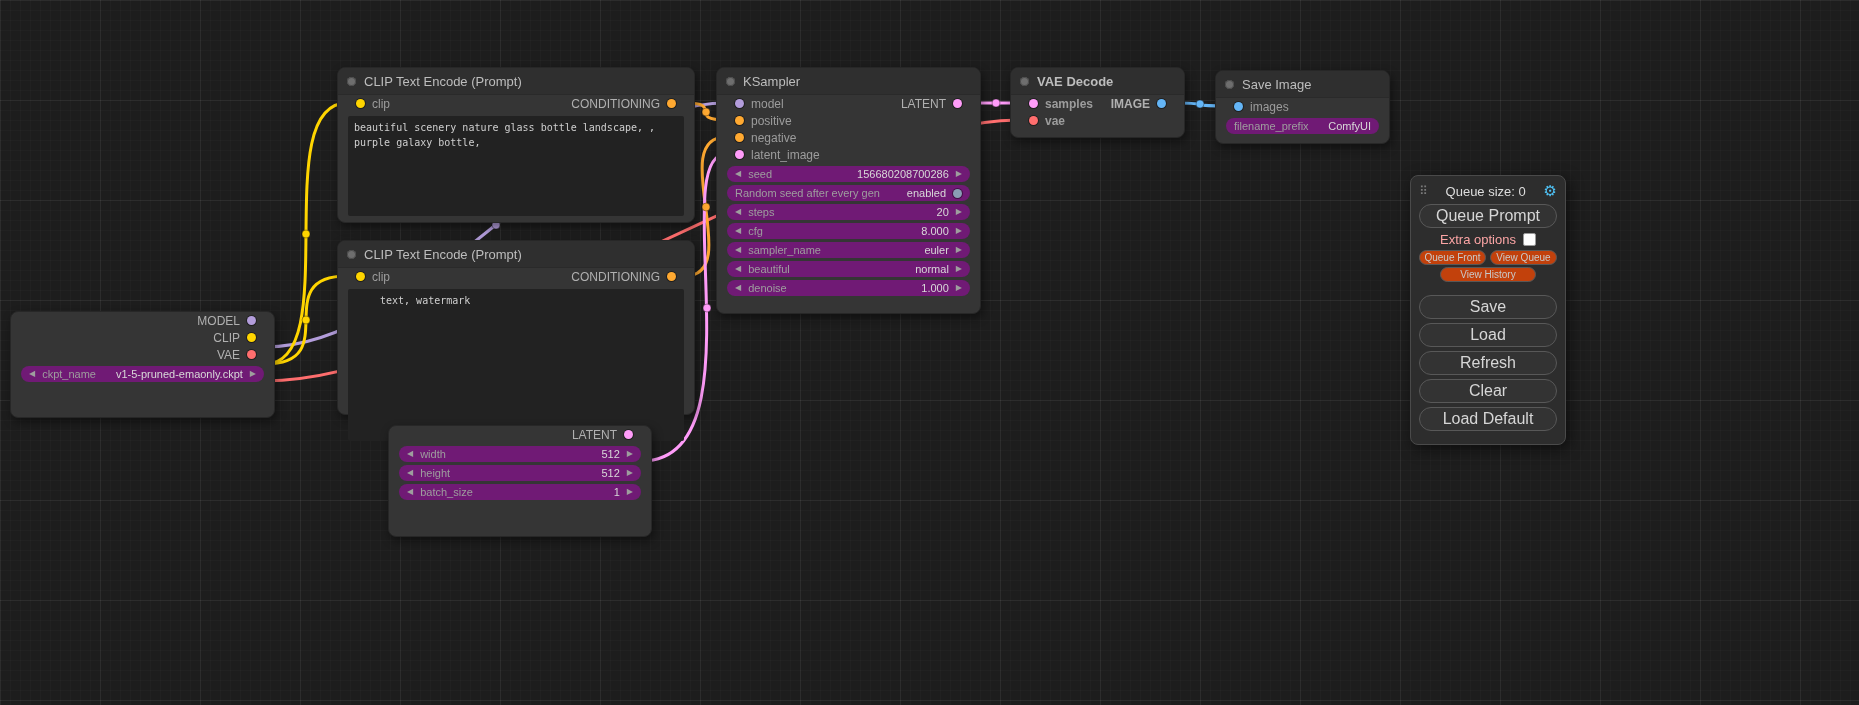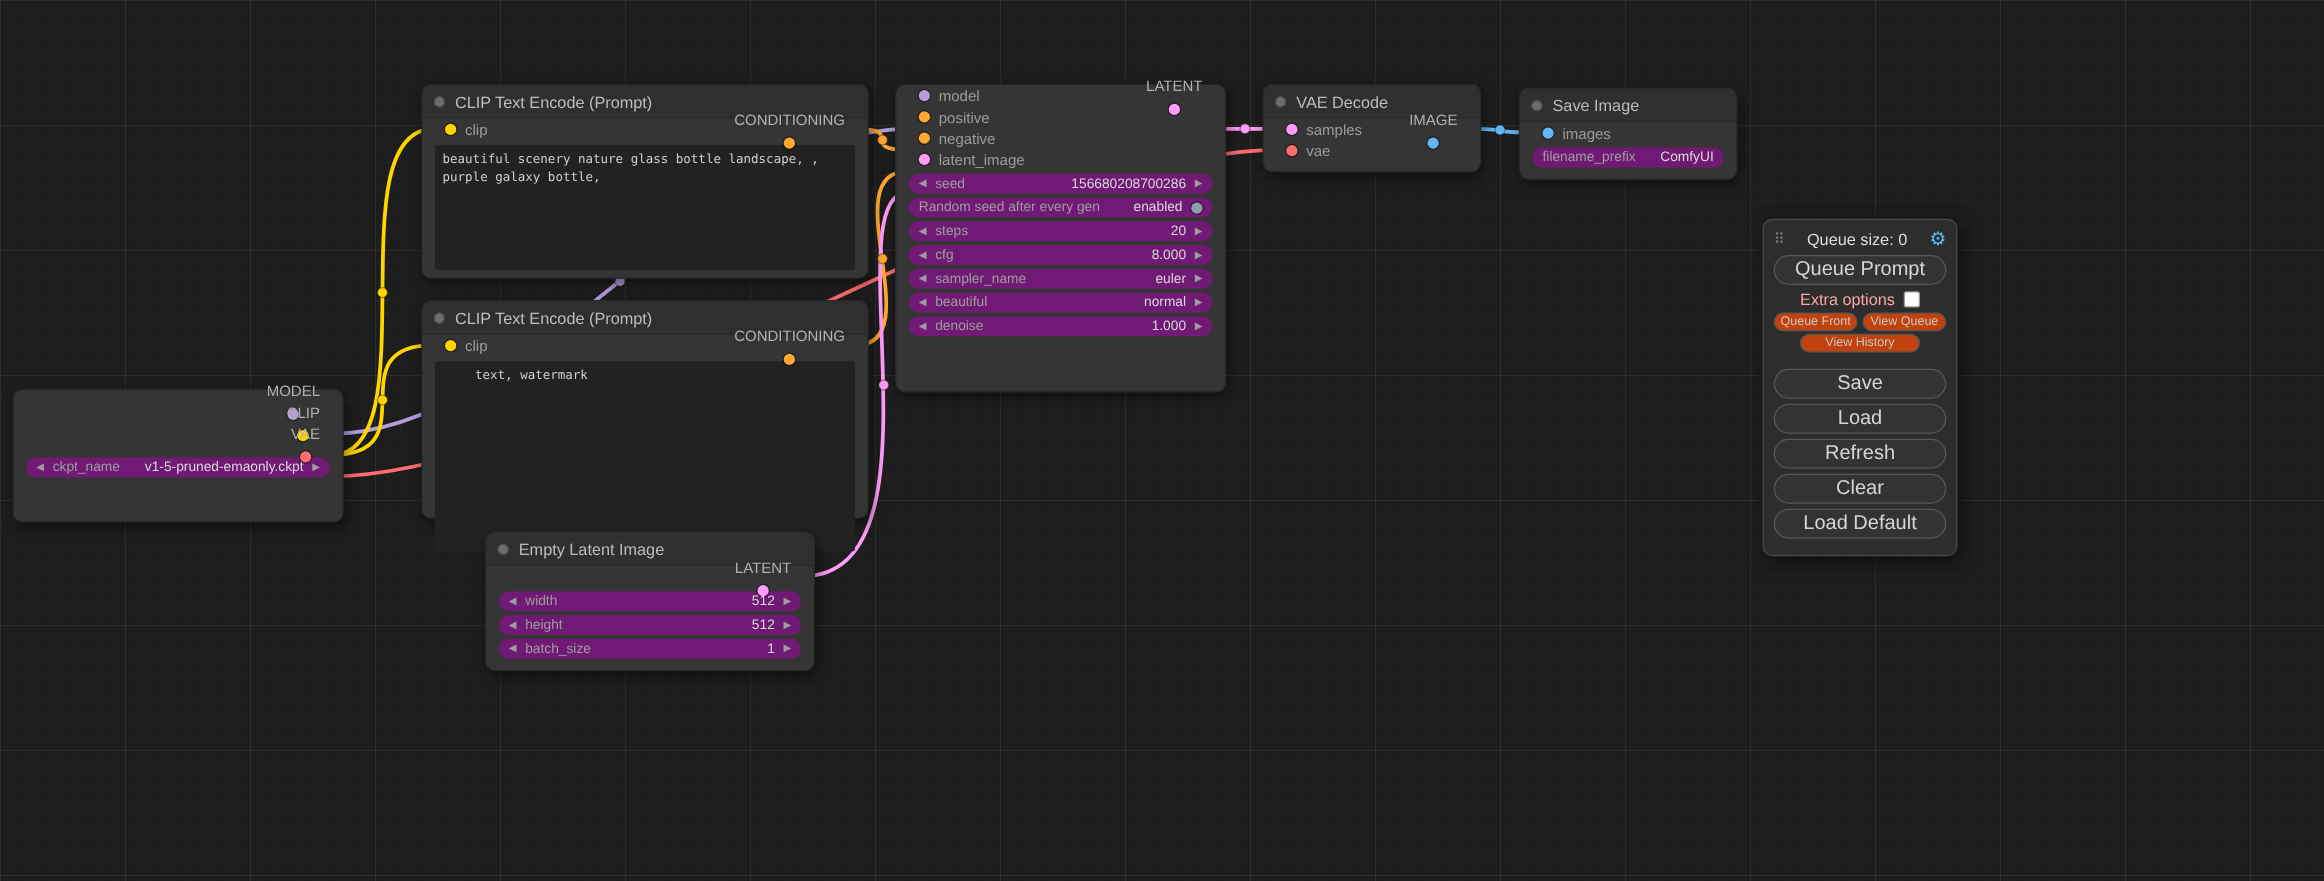--- a/index.html
+++ b/index.html
@@ -24,21 +24,21 @@
     color:#9a9a9a;font-size:12px;box-sizing:border-box;
   }
   .node-title{
     display:flex;align-items:center;gap:8px;height:26px;padding:0 10px 0 9px;
     background:#2f2f2f;border-radius:7px 7px 0 0;border-bottom:1px solid #2a2a2a;
     color:#bdbdbd;font-size:13px;white-space:nowrap;cursor:move;
   }
   .title-dot{width:9px;height:9px;border-radius:50%;background:#6e6e6e;box-shadow:inset 0 0 0 1px #4c4c4c;flex:none;}
   .slot-row{display:flex;align-items:center;height:17px;padding:0 18px;}
   .in-group{display:flex;align-items:center;gap:7px;}
-  .out-group{display:flex;align-items:center;gap:7px;margin-left:auto;flex-direction:column;}
+  .out-group{display:flex;align-items:center;gap:7px;margin-left:auto;}
   .slot-dot{width:9px;height:9px;border-radius:50%;flex:none;box-shadow:0 0 0 1px rgba(0,0,0,.4);cursor:crosshair;}
   .c-model{background:#B39DDB}.c-clip{background:#FFD500}.c-vae{background:#FF6E6E}
   .c-cond{background:#FFA931}.c-latent{background:#FF9CF9}.c-image{background:#64B5F6}
   .slot-label{color:#9c9c9c;font-size:12px;}
   .out-label{color:#b0b0b0;}
   .widget{
     display:flex;align-items:center;height:16px;margin:3px 10px;padding:0 8px;gap:7px;
     background:#701a75;border-radius:8px;font-size:11px;color:#9e9e9e;cursor:pointer;
   }
   .widget .arrow{font-family:"DejaVu Sans",sans-serif;font-size:8px;color:#9e9e9e;line-height:1;flex:none;}
@@ -160,24 +160,20 @@
   </div>
   <div class="widget">
     <span class="arrow">◀</span>
     <span>ckpt_name</span>
     <span class="wvalue">v1-5-pruned-emaonly.ckpt</span>
     <span class="arrow">▶</span>
   </div>
 </div>
 
 <div class="node" style="left:388px;top:425px;width:264px;height:112px;">
-  <div class="node-title">
-    <span class="title-dot"></span>
-    <span>Empty Latent Image</span>
-  </div>
   <div class="slot-row">
     <span class="out-group">
       <span class="slot-label out-label">LATENT</span>
       <span class="slot-dot c-latent"></span>
     </span>
   </div>
   <div class="widget">
     <span class="arrow">◀</span>
     <span>width</span>
     <span class="wvalue">512</span>
@@ -191,20 +187,24 @@
   </div>
   <div class="widget">
     <span class="arrow">◀</span>
     <span>batch_size</span>
     <span class="wvalue">1</span>
     <span class="arrow">▶</span>
   </div>
 </div>
 
 <div class="node" style="left:716px;top:67px;width:265px;height:247px;">
+  <div class="node-title">
+    <span class="title-dot"></span>
+    <span>KSampler</span>
+  </div>
   <div class="slot-row">
     <span class="in-group">
       <span class="slot-dot c-model"></span>
       <span class="slot-label">model</span>
     </span>
     <span class="out-group">
       <span class="slot-label out-label">LATENT</span>
       <span class="slot-dot c-latent"></span>
     </span>
   </div>
@@ -262,21 +262,21 @@
     <span class="arrow">▶</span>
   </div>
   <div class="widget">
     <span class="arrow">◀</span>
     <span>denoise</span>
     <span class="wvalue">1.000</span>
     <span class="arrow">▶</span>
   </div>
 </div>
 
-<div class="node" style="left:1010px;top:67px;width:175px;height:71px;">
+<div class="node" style="left:1010px;top:67px;width:175px;height:71px;font-weight:bold;">
   <div class="node-title">
     <span class="title-dot"></span>
     <span>VAE Decode</span>
   </div>
   <div class="slot-row">
     <span class="in-group">
       <span class="slot-dot c-latent"></span>
       <span class="slot-label">samples</span>
     </span>
     <span class="out-group">

